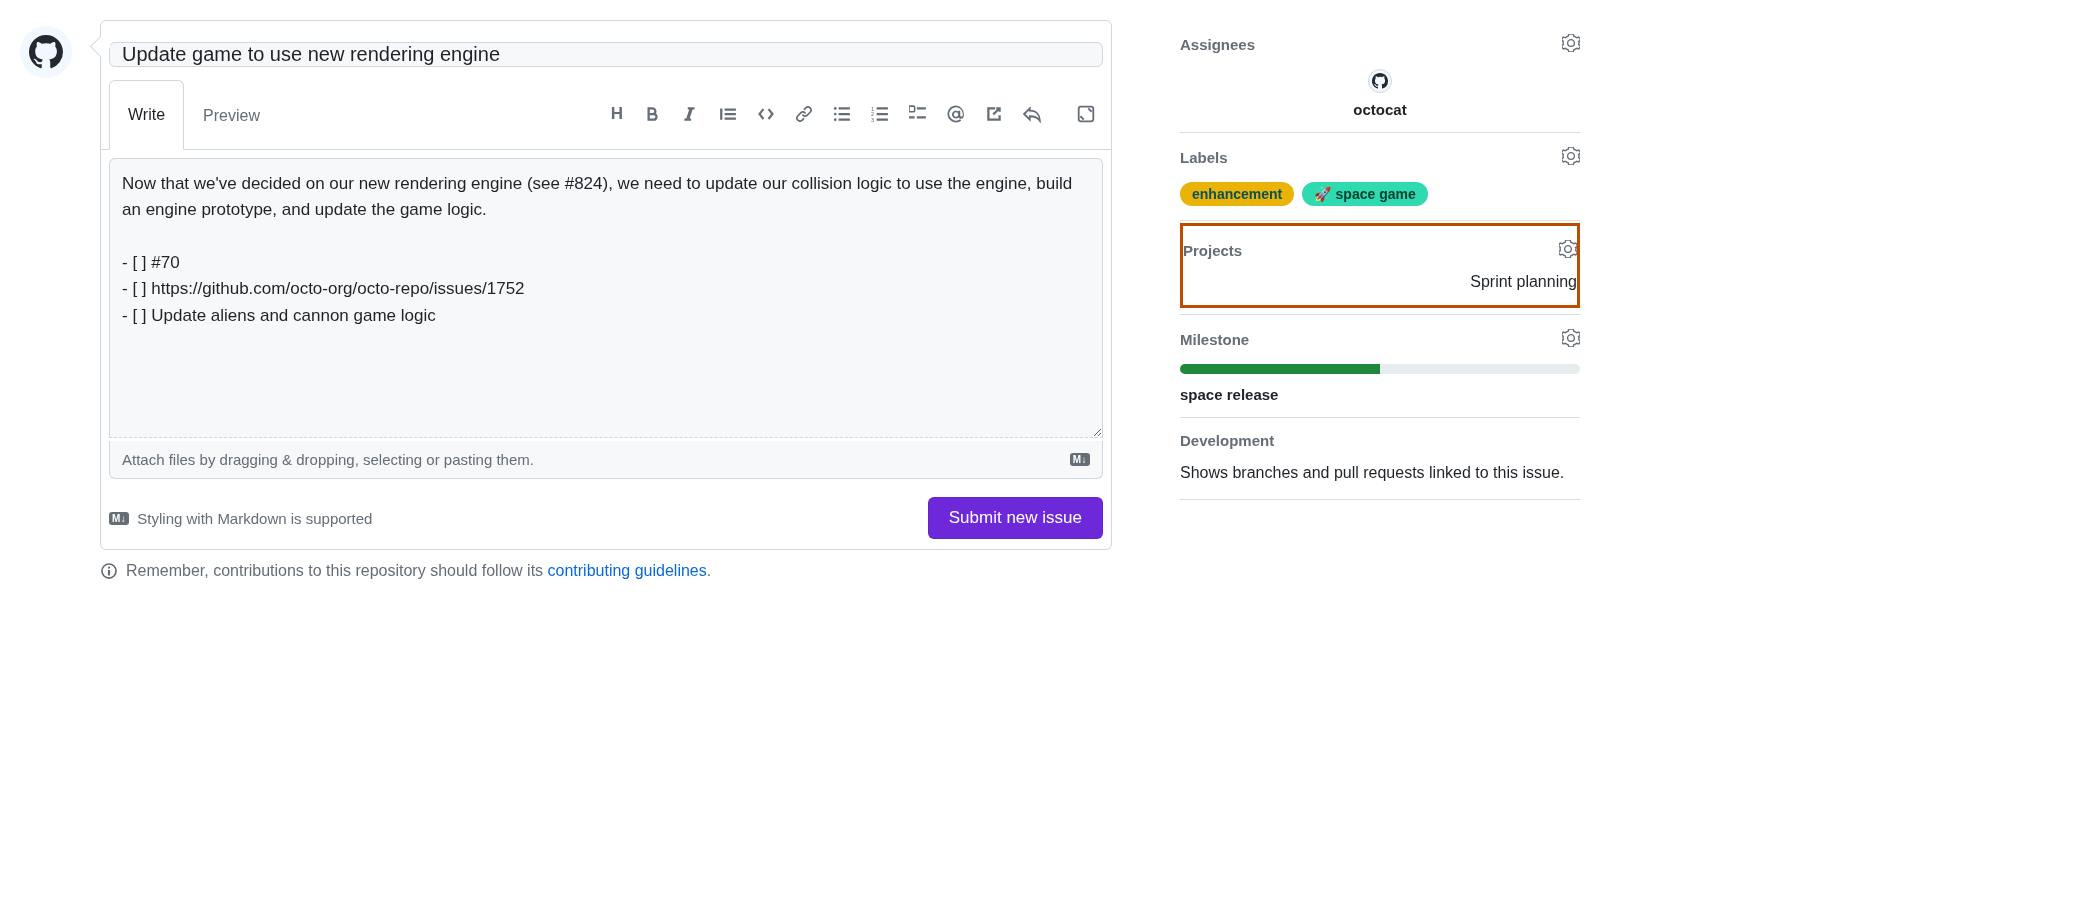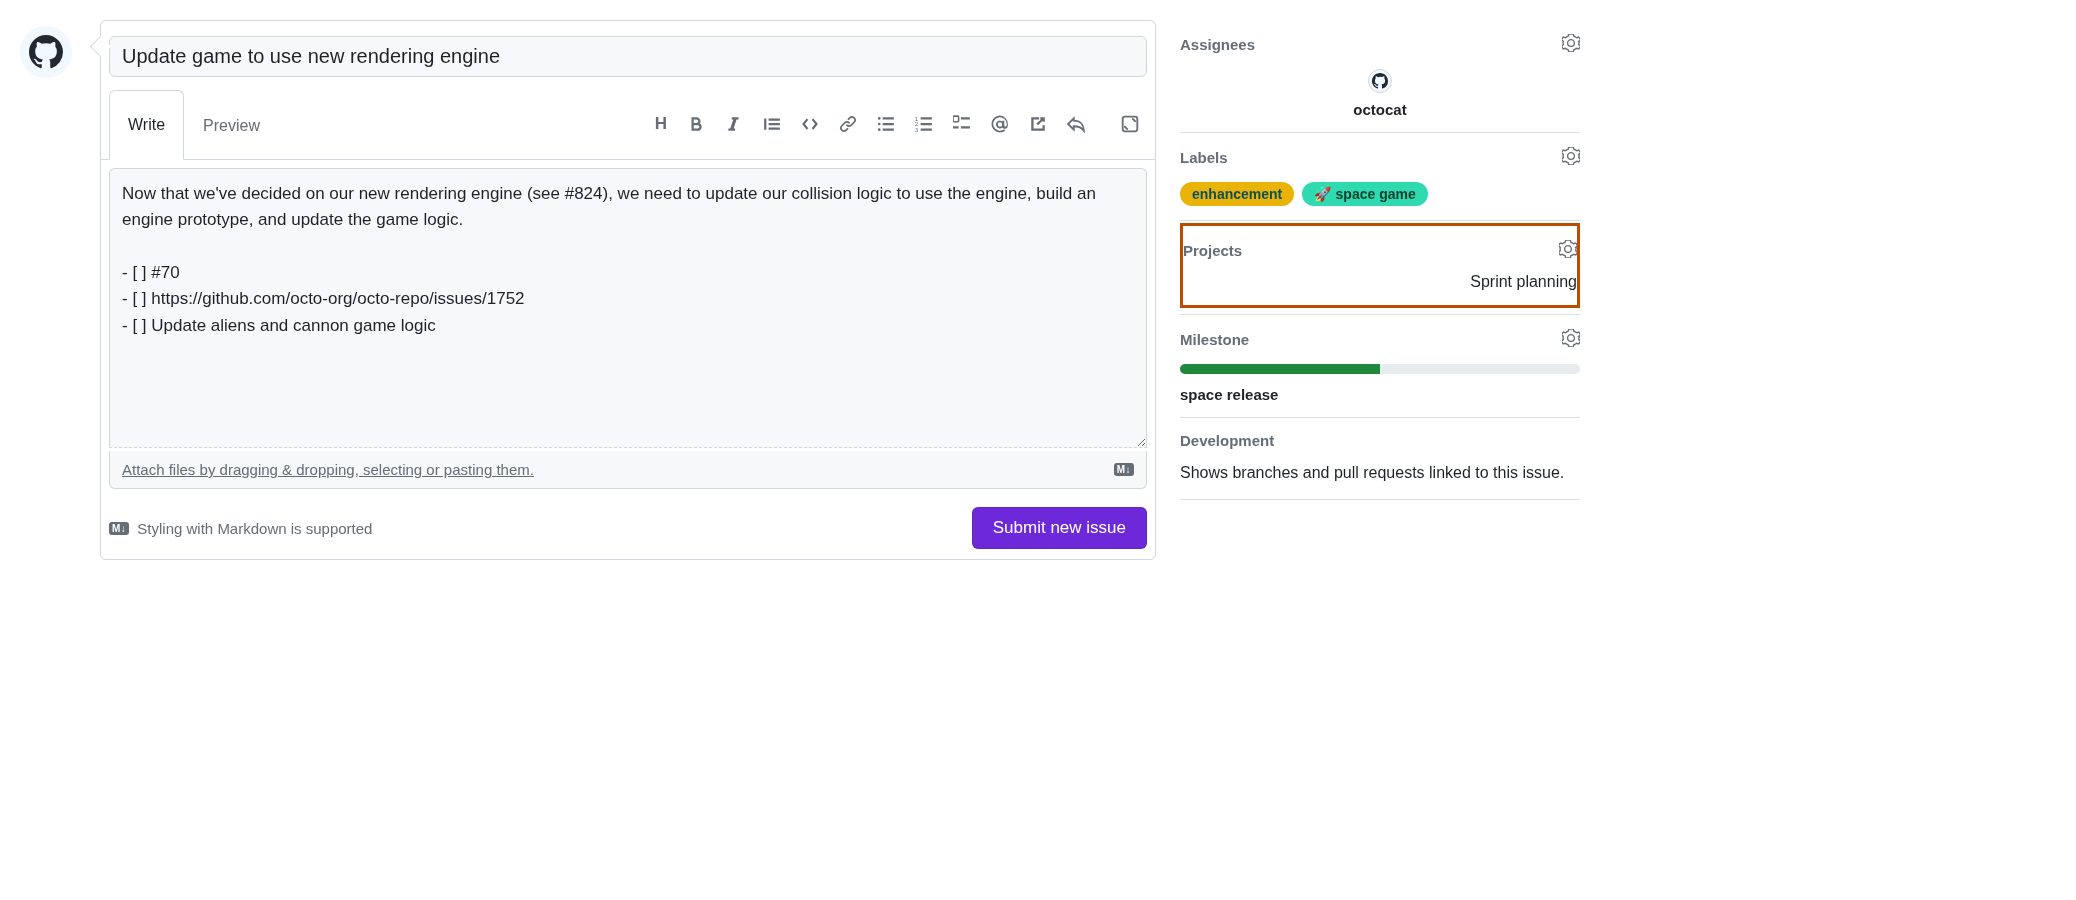--- a/index.html
+++ b/index.html
@@ -45,23 +45,23 @@
     top: 18px;
     left: -8px;
     width: 14px;
     height: 14px;
     background: #fff;
     border-left: 1px solid #d0d7de;
     border-bottom: 1px solid #d0d7de;
     transform: rotate(45deg);
   }
   .title-input {
-    margin: 15px 8px 0 8px;
+    margin: 21px 8px 0 8px;
     width: calc(100% - 16px);
-    padding: 8px 12px;
+    padding: 0 12px;
     font-size: 20px;
     background: #f6f8fa;
     border: 1px solid #d0d7de;
     border-radius: 6px;
     color: #1f2328;
   }
   .tabs-bar {
     display: flex;
     align-items: center;
     margin-top: 12px;
@@ -119,21 +119,20 @@
     display:flex;
     align-items:center;
     justify-content:space-between;
     padding: 10px 12px;
     background:#f6f8fa;
     border:1px solid #d0d7de;
     border-top:none;
     border-radius:0 0 6px 6px;
     color:#656d76;
     font-size:15px;
-    text-decoration:underline;
   }
   .md-badge {
     font-size:10px;
     font-weight:700;
     background:#656d76;
     color:#fff;
     border-radius:3px;
     padding:1px 3px;
     letter-spacing:0.5px;
   }
@@ -159,21 +158,21 @@
     color:#656d76;
     font-size:16px;
     display:flex;
     align-items:center;
     gap:8px;
   }
   .guidelines a { color:#0969da; text-decoration:none; }
   .info-icon { width:18px; height:18px; flex:0 0 18px; }
 
   
-  .sidebar { flex: 0 0 400px; }
+  .sidebar { flex: 0 0 400px; margin-left: 44px; }
   .side-section {
     padding: 14px 0;
     border-bottom:1px solid #d8dee4;
   }
   .side-header {
     display:flex;
     align-items:center;
     justify-content:space-between;
     color:#656d76;
     font-weight:600;
@@ -322,20 +321,28 @@
 
       <div class="footer-row">
         <div class="md-supported">
           <span class="md-badge">M↓</span>
           <span>Styling with Markdown is supported</span>
         </div>
         <button class="submit-btn">Submit new issue</button>
       </div>
     </div>
 
+    <div class="guidelines">
+      <svg class="info-icon" viewBox="0 0 16 16" fill="#656d76">
+          <path d="M8 1a7 7 0 1 0 0 14A7 7 0 0 0 8 1zm0 1.5a5.5 5.5 0 1 1 0 11 5.5 5.5 0 0 1 0-11zM8 4a1 1 0 1 0 0 2 1 1 0 0 0 0-2zM7 7h2v5H7z"></path>
+        </svg>
+      <span>
+        <span>Remember, contributions to this repository should follow its </span><a href="#">contributing guidelines</a><span>.</span>
+      </span>
+    </div>
   </div>
 
   <div class="sidebar">
     <div class="side-section">
       <div class="side-header">
         <span>Assignees</span>
         <span class="gear"><svg viewBox="0 0 16 16">
               <path d="M8 5a3 3 0 1 0 0 6 3 3 0 0 0 0-6zm7 3c0 .5-.05 1-.14 1.47l1.58 1.23-1.5 2.6-1.86-.63c-.74.62-1.6 1.08-2.55 1.34L10 16H6l-.53-1.99a6.97 6.97 0 0 1-2.55-1.34l-1.86.63-1.5-2.6 1.58-1.23A7.1 7.1 0 0 1 1 8c0-.5.05-1 .14-1.47L-.44 5.3l1.5-2.6 1.86.63C3.66 2.71 4.52 2.25 5.47 1.99L6 0h4l.53 1.99c.95.26 1.81.72 2.55 1.34l1.86-.63 1.5 2.6-1.58 1.23c.9.47.14.97.14 1.47z" fill="none" stroke="currentColor" stroke-width="1.2"></path>
             </svg></span>
       </div>

